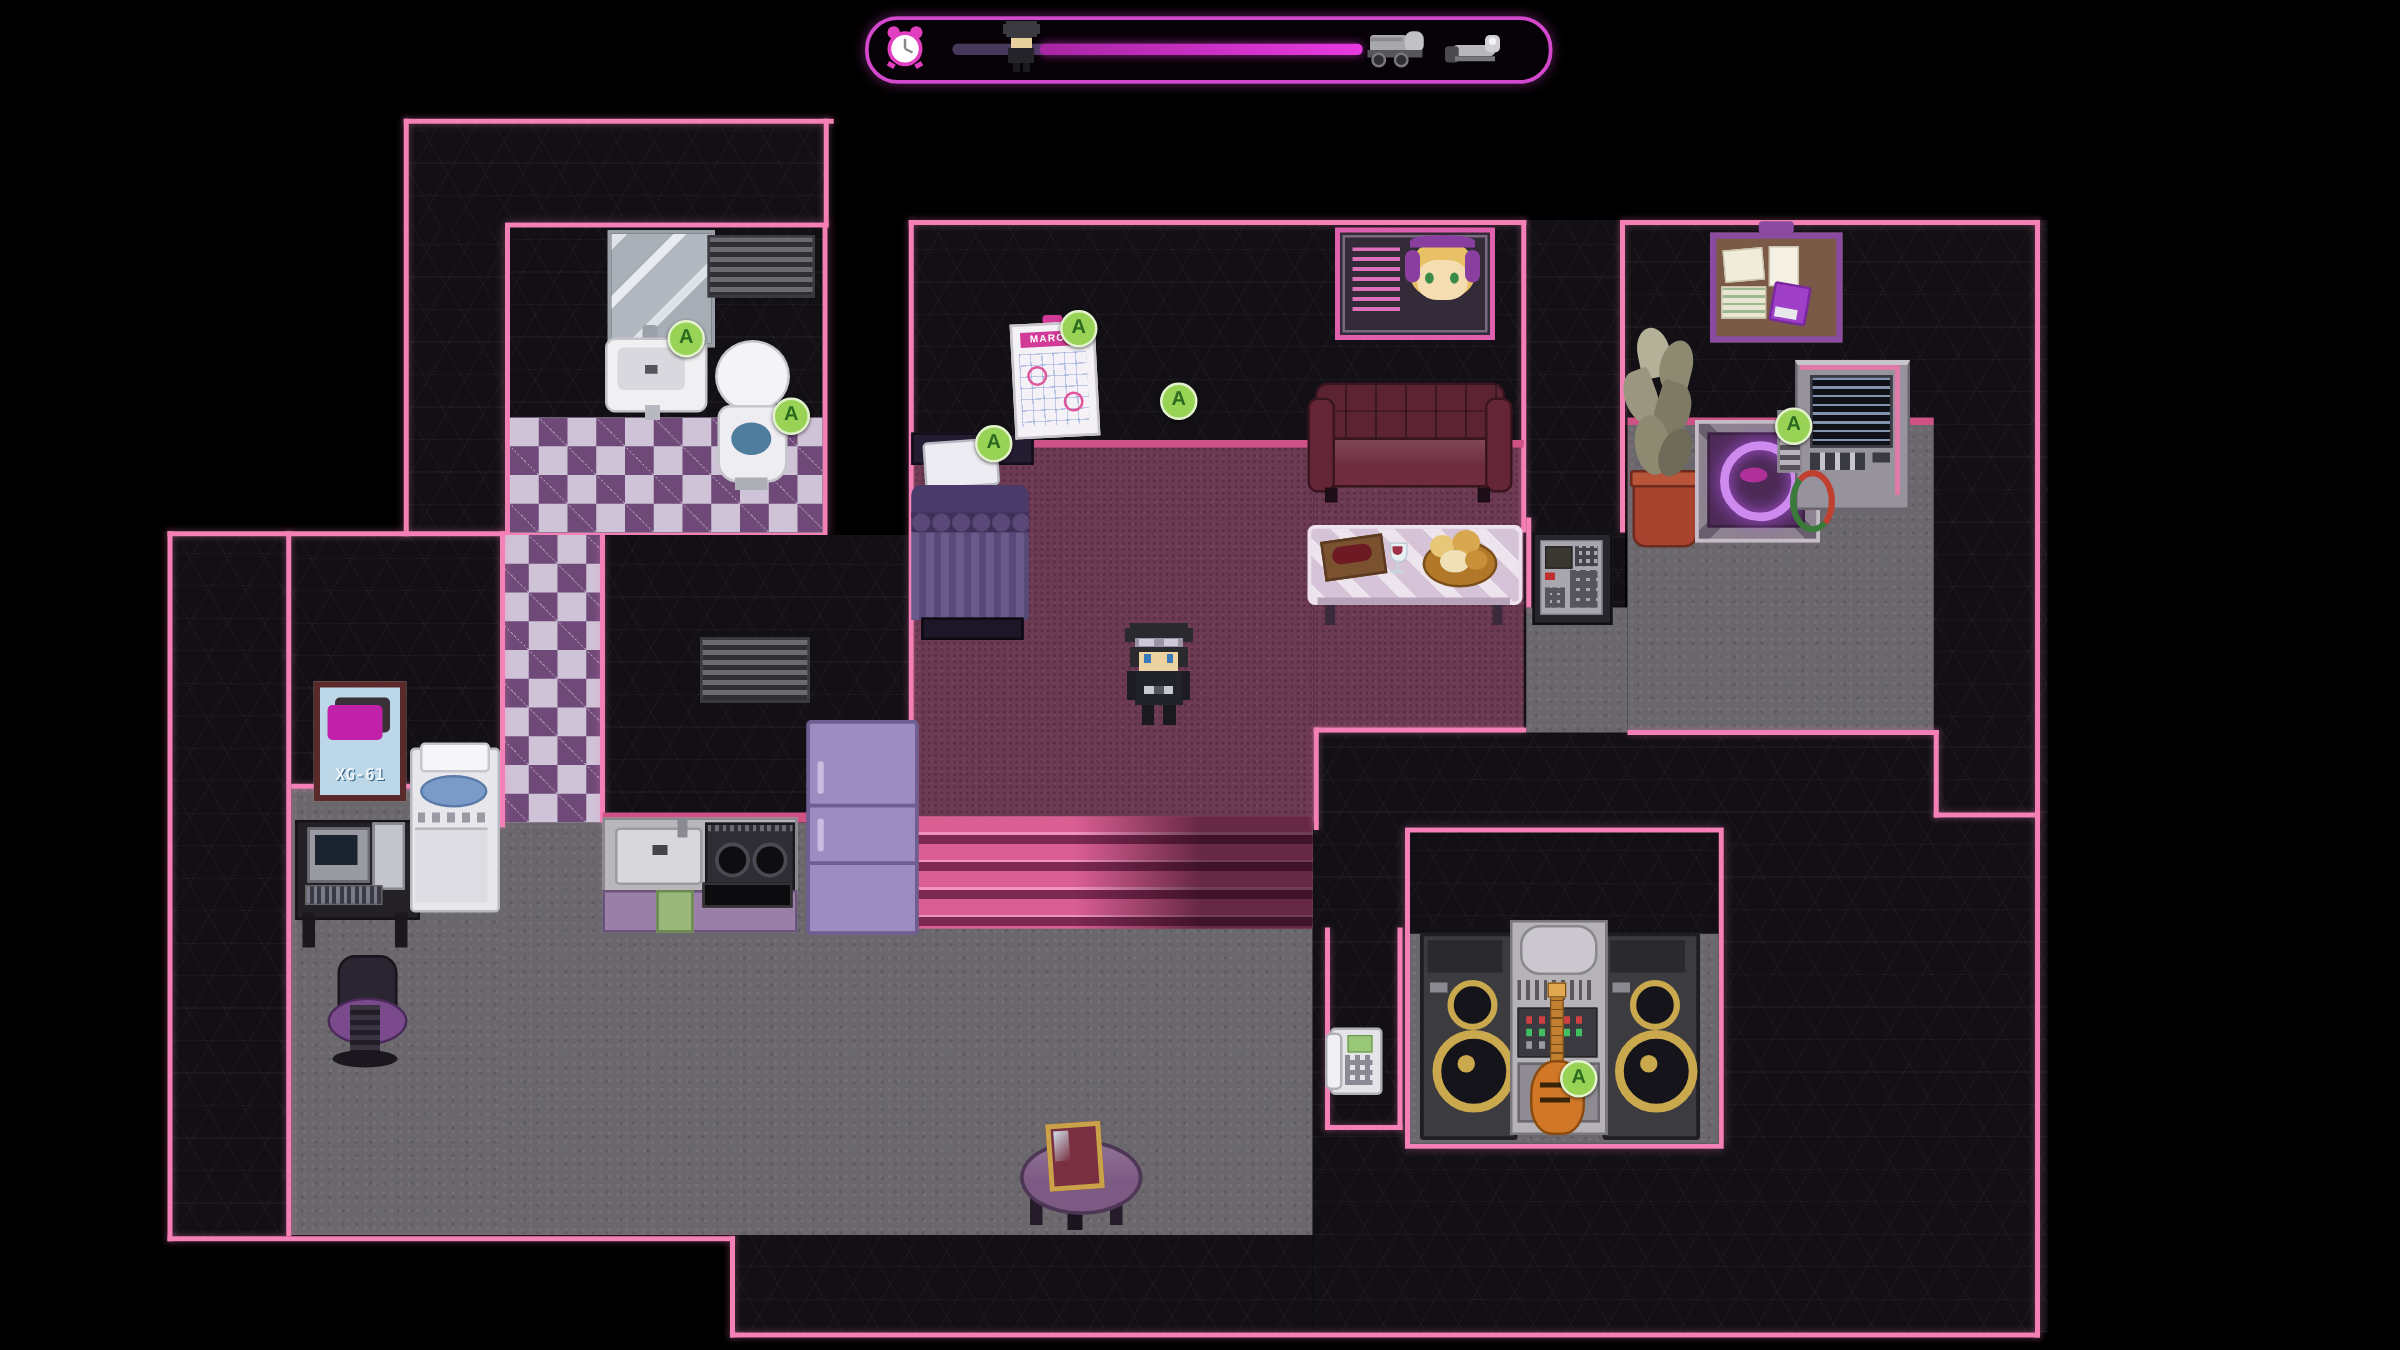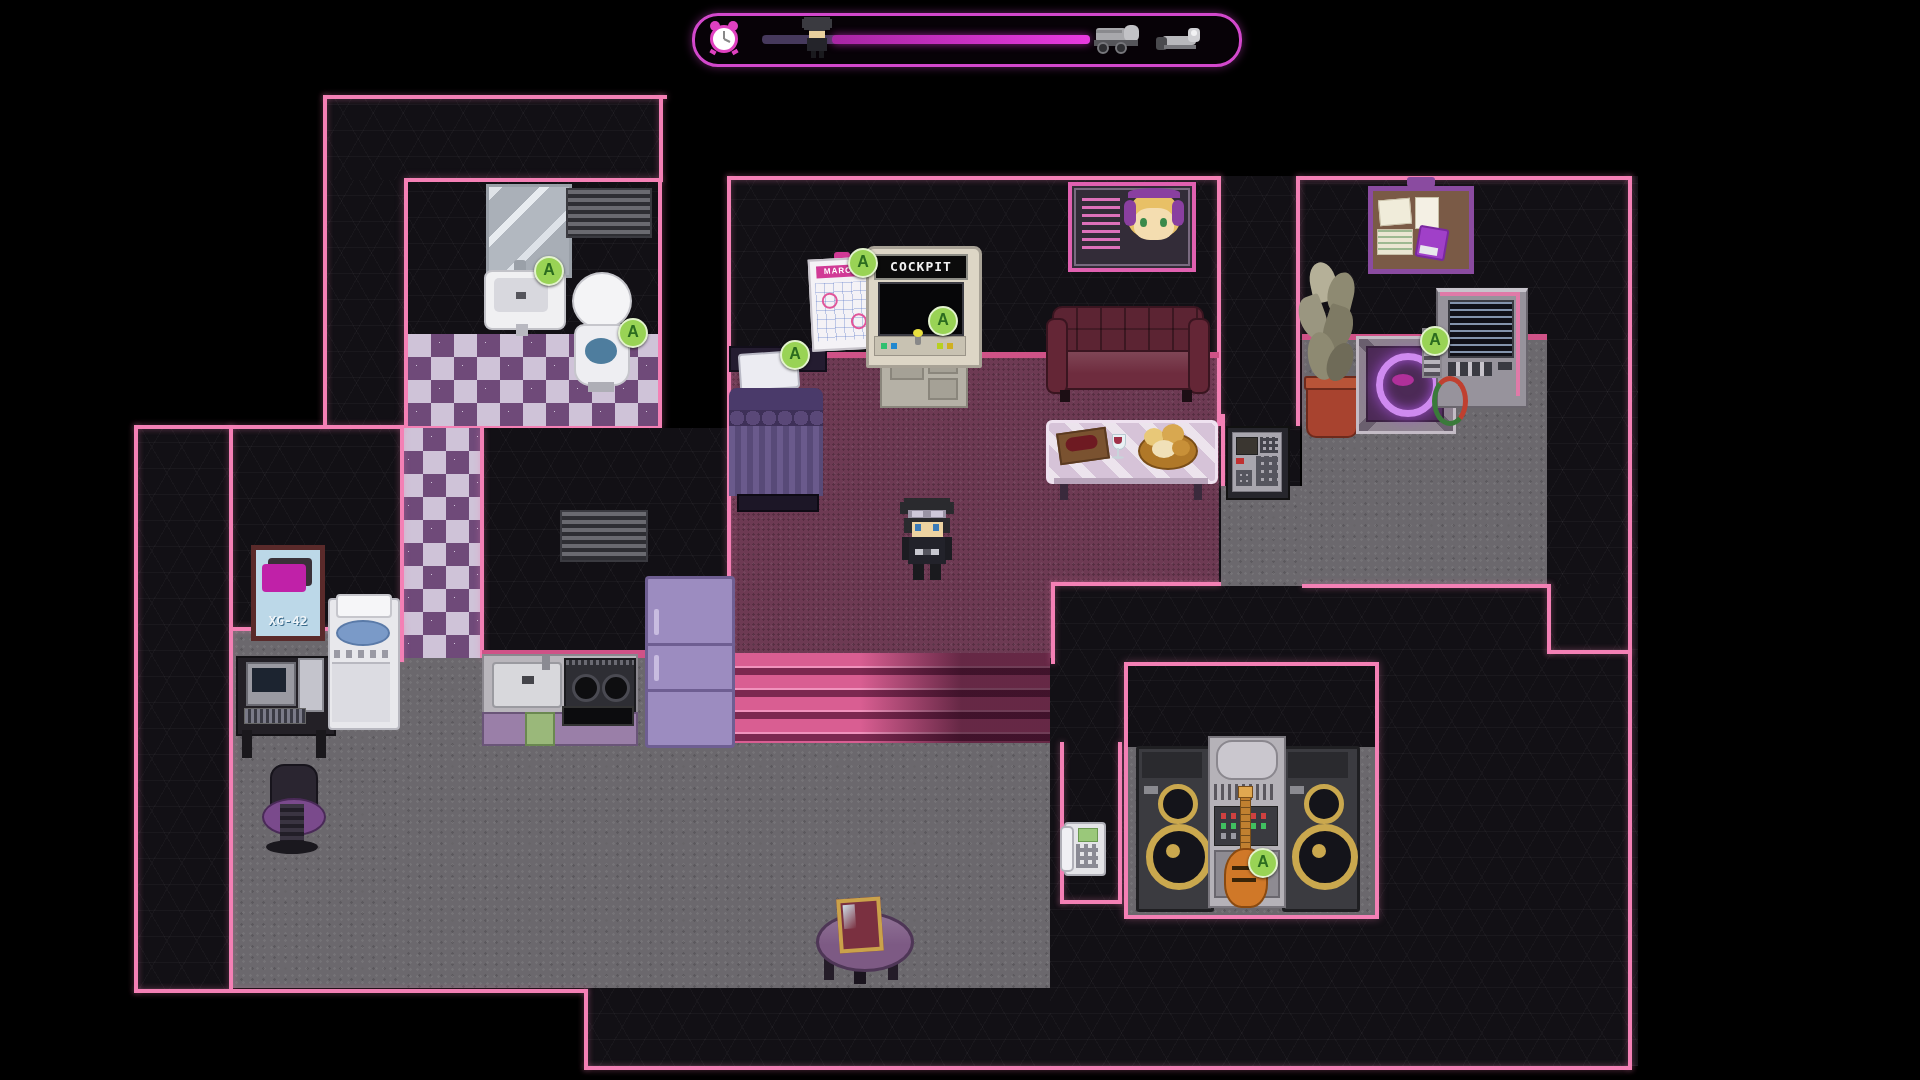--- a/index.html
+++ b/index.html
@@ -125,21 +125,21 @@
     <div class="px" style="left:2px;top:0;width:56px;height:54px;background:#f4f4f6;border-radius:50%;border:2px solid #c6c6cc"></div>
     <div class="px" style="left:4px;top:52px;width:52px;height:58px;background:#eeeef2;border-radius:10px 10px 16px 16px;border:2px solid #c6c6cc"></div>
     <div class="px" style="left:15px;top:66px;width:32px;height:26px;background:#4e7d9e;border-radius:50%"></div>
     <div class="px" style="left:18px;top:110px;width:26px;height:10px;background:#aeaeb6"></div>
   </div>
   <div class="px badge" style="left:534px;top:256px">A</div>
   <div class="px badge" style="left:618px;top:318px">A</div>
 
   <div class="px" style="left:251px;top:545px;width:64px;height:86px;border:5px solid #5a2a2a;background:#bcd8e8">
     <div class="px" style="left:6px;top:14px;width:44px;height:28px;background:#c021a8;border-radius:4px;box-shadow:6px -6px 0 #3a3038"></div>
-    <div class="px" style="left:0;bottom:8px;width:100%;text-align:center;color:#eef4f8;font:bold 13px 'DejaVu Sans Mono',monospace;text-shadow:1px 1px 0 #3a6a8a">XG-42</div>
+    <div class="px" style="left:0;bottom:8px;width:100%;text-align:center;color:#eef4f8;font:bold 13px 'DejaVu Sans Mono',monospace;text-shadow:1px 1px 0 #3a6a8a">XG-61</div>
   </div>
   <div class="px" style="left:236px;top:656px;width:96px;height:106px">
     <div class="px" style="left:0;top:0;width:96px;height:76px;background:#232026;border:2px solid #141216"></div>
     <div class="px" style="left:10px;top:6px;width:46px;height:40px;background:#9a9aa2;border:2px solid #6a6a72"></div>
     <div class="px" style="left:16px;top:12px;width:34px;height:24px;background:#1c2430"></div>
     <div class="px" style="left:62px;top:2px;width:22px;height:50px;background:#c4c4cc;border:2px solid #8a8a92"></div>
     <div class="px" style="left:8px;top:52px;width:60px;height:14px;background:#3a3a44;border:1px solid #666;
          background-image:repeating-linear-gradient(90deg,#7a7a88 0 3px,transparent 3px 6px)"></div>
     <div class="px" style="left:6px;top:74px;width:10px;height:28px;background:#1a181c"></div>
     <div class="px" style="left:80px;top:74px;width:10px;height:28px;background:#1a181c"></div>
@@ -198,38 +198,20 @@
     <div class="px" style="left:0;top:0;width:64px;height:88px;background:#f4f2f6;border:2px solid #c8c4cc;transform:rotate(-3deg)">
       <div class="px" style="left:6px;top:5px;width:50px;height:12px;background:#d13a96;color:#fff;font:bold 8px/12px 'Liberation Sans',sans-serif;text-align:center;letter-spacing:1px">MARCH</div>
       <div class="px" style="left:4px;top:22px;width:54px;height:58px;
            background-image:repeating-linear-gradient(90deg,rgba(90,120,200,0.35) 0 1px,transparent 1px 9px),repeating-linear-gradient(180deg,rgba(90,120,200,0.35) 0 1px,transparent 1px 9px)"></div>
       <div class="px" style="left:10px;top:32px;width:12px;height:12px;border:2px solid #e0559a;border-radius:50%"></div>
       <div class="px" style="left:38px;top:54px;width:12px;height:12px;border:2px solid #e0559a;border-radius:50%"></div>
     </div>
   </div>
   <div class="px badge" style="left:848px;top:248px">A</div>
 
-  <div class="px" style="left:866px;top:246px;width:110px;height:158px">
-    <div class="px" style="left:14px;top:104px;width:84px;height:54px;background:#b5b1a6;border:2px solid #8a867c">
-      <div class="px" style="left:8px;top:8px;width:30px;height:16px;background:#a5a196;border:2px solid #8a867c"></div>
-      <div class="px" style="left:46px;top:6px;width:26px;height:12px;background:#a5a196;border:2px solid #8a867c"></div>
-      <div class="px" style="left:46px;top:26px;width:26px;height:18px;background:#a5a196;border:2px solid #8a867c"></div>
-    </div>
-    <div class="px" style="left:0;top:0;width:110px;height:116px;background:#ddd6c6;border:3px solid #a8a296;border-radius:8px 8px 2px 2px"></div>
-    <div class="px marquee" style="left:8px;top:8px;width:90px;height:22px">COCKPIT</div>
-    <div class="px screen-dark" style="left:12px;top:36px;width:82px;height:50px;background:#060608"></div>
-    <div class="px" style="left:8px;top:90px;width:90px;height:18px;background:#c8c2b2;border:1px solid #9a9488">
-      <div class="px" style="left:6px;top:6px;width:6px;height:6px;background:#30c070"></div>
-      <div class="px" style="left:16px;top:6px;width:6px;height:6px;background:#2088d0"></div>
-      <div class="px" style="left:40px;top:-4px;width:6px;height:12px;background:#888;border-radius:2px"></div>
-      <div class="px" style="left:38px;top:-8px;width:10px;height:8px;background:#e8e040;border-radius:50%"></div>
-      <div class="px" style="left:62px;top:6px;width:6px;height:6px;background:#b8d020"></div>
-      <div class="px" style="left:72px;top:6px;width:6px;height:6px;background:#d0b020"></div>
-    </div>
-  </div>
   <div class="px badge" style="left:928px;top:306px">A</div>
 
   <div class="px" style="left:1068px;top:182px;width:120px;height:82px;background:#332c38;border:4px solid #e060b0">
     <div class="px" style="left:2px;top:2px;width:112px;height:74px;border:2px solid #7a6a80"></div>
     <div class="px pinklines" style="left:10px;top:12px;width:38px;height:54px"></div>
     <div class="px" style="left:56px;top:6px;width:52px;height:46px;background:#e8c066;border-radius:50% 50% 40% 40%"></div>
     <div class="px" style="left:62px;top:22px;width:40px;height:32px;background:#f4ddb0;border-radius:40%"></div>
     <div class="px" style="left:68px;top:32px;width:7px;height:9px;background:#3a8a4a;border-radius:50%"></div>
     <div class="px" style="left:88px;top:32px;width:7px;height:9px;background:#3a8a4a;border-radius:50%"></div>
     <div class="px" style="left:52px;top:14px;width:12px;height:26px;background:#8a3fa0;border-radius:6px"></div>

